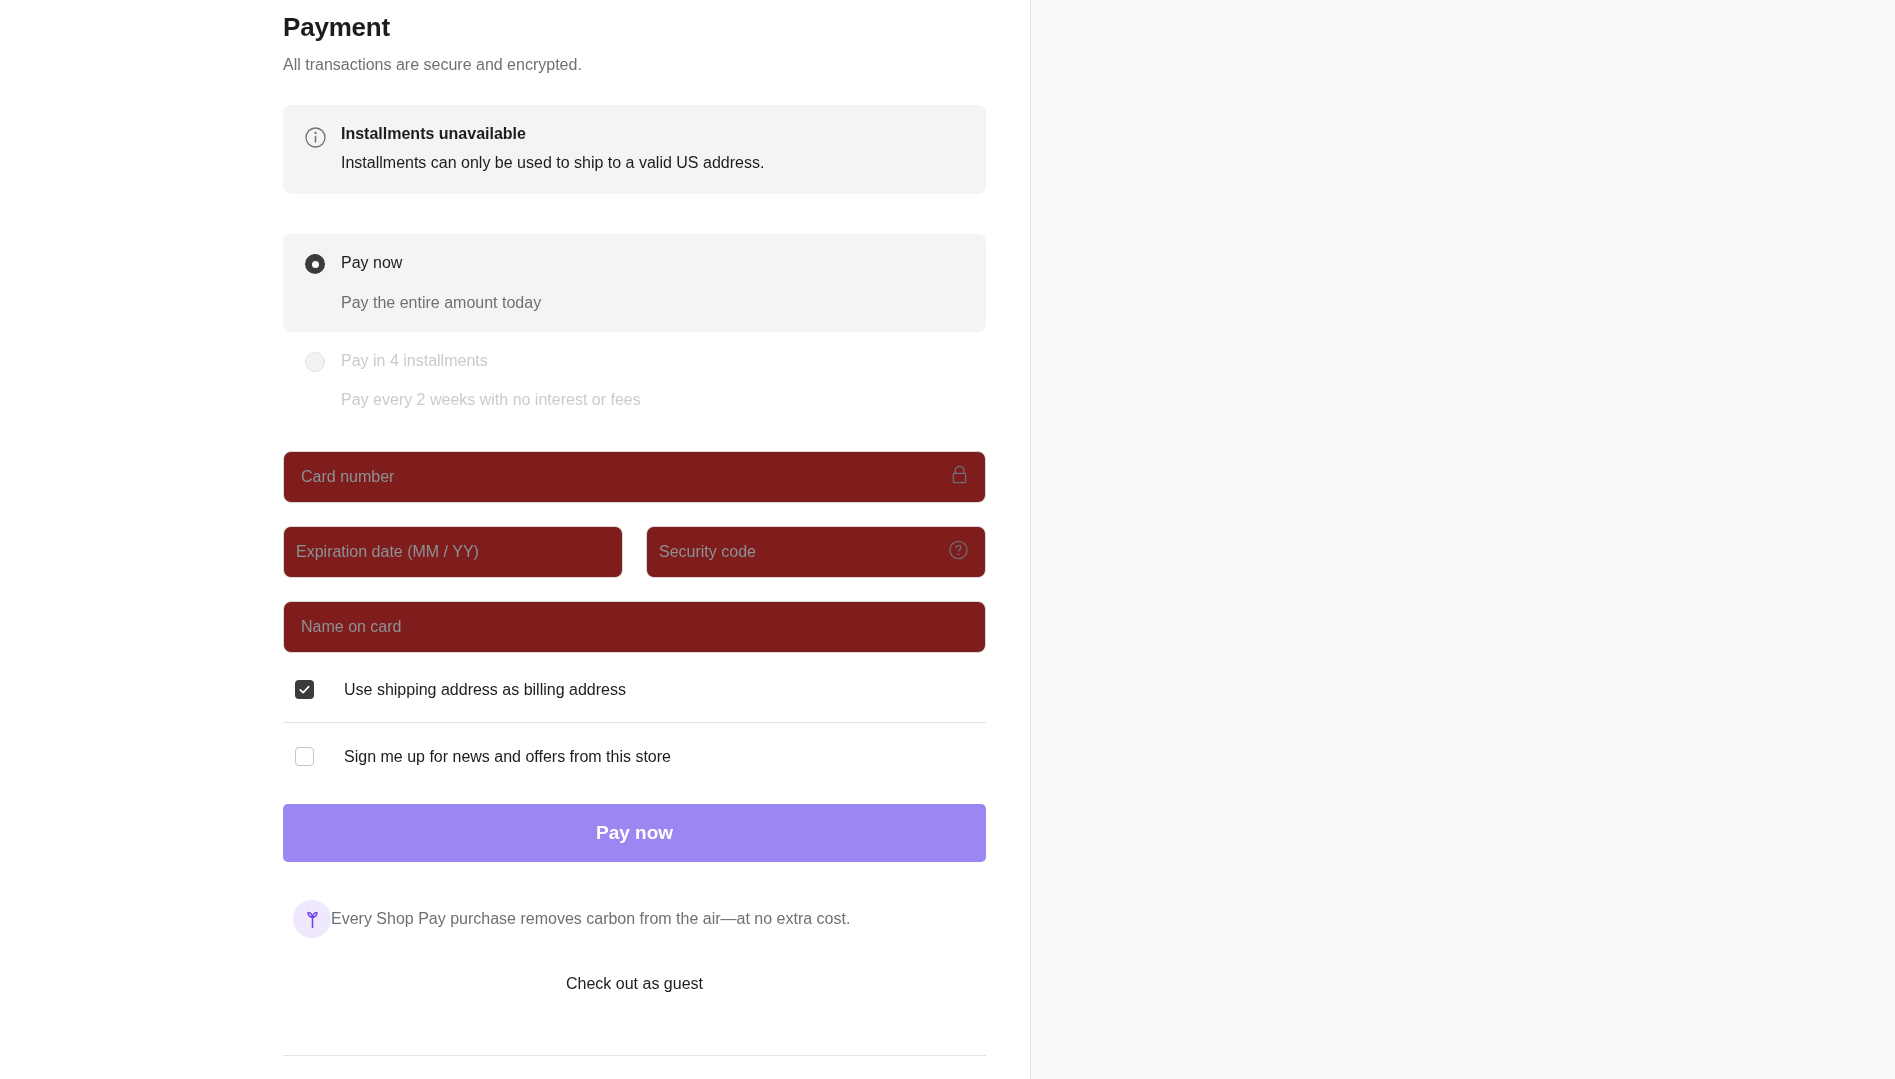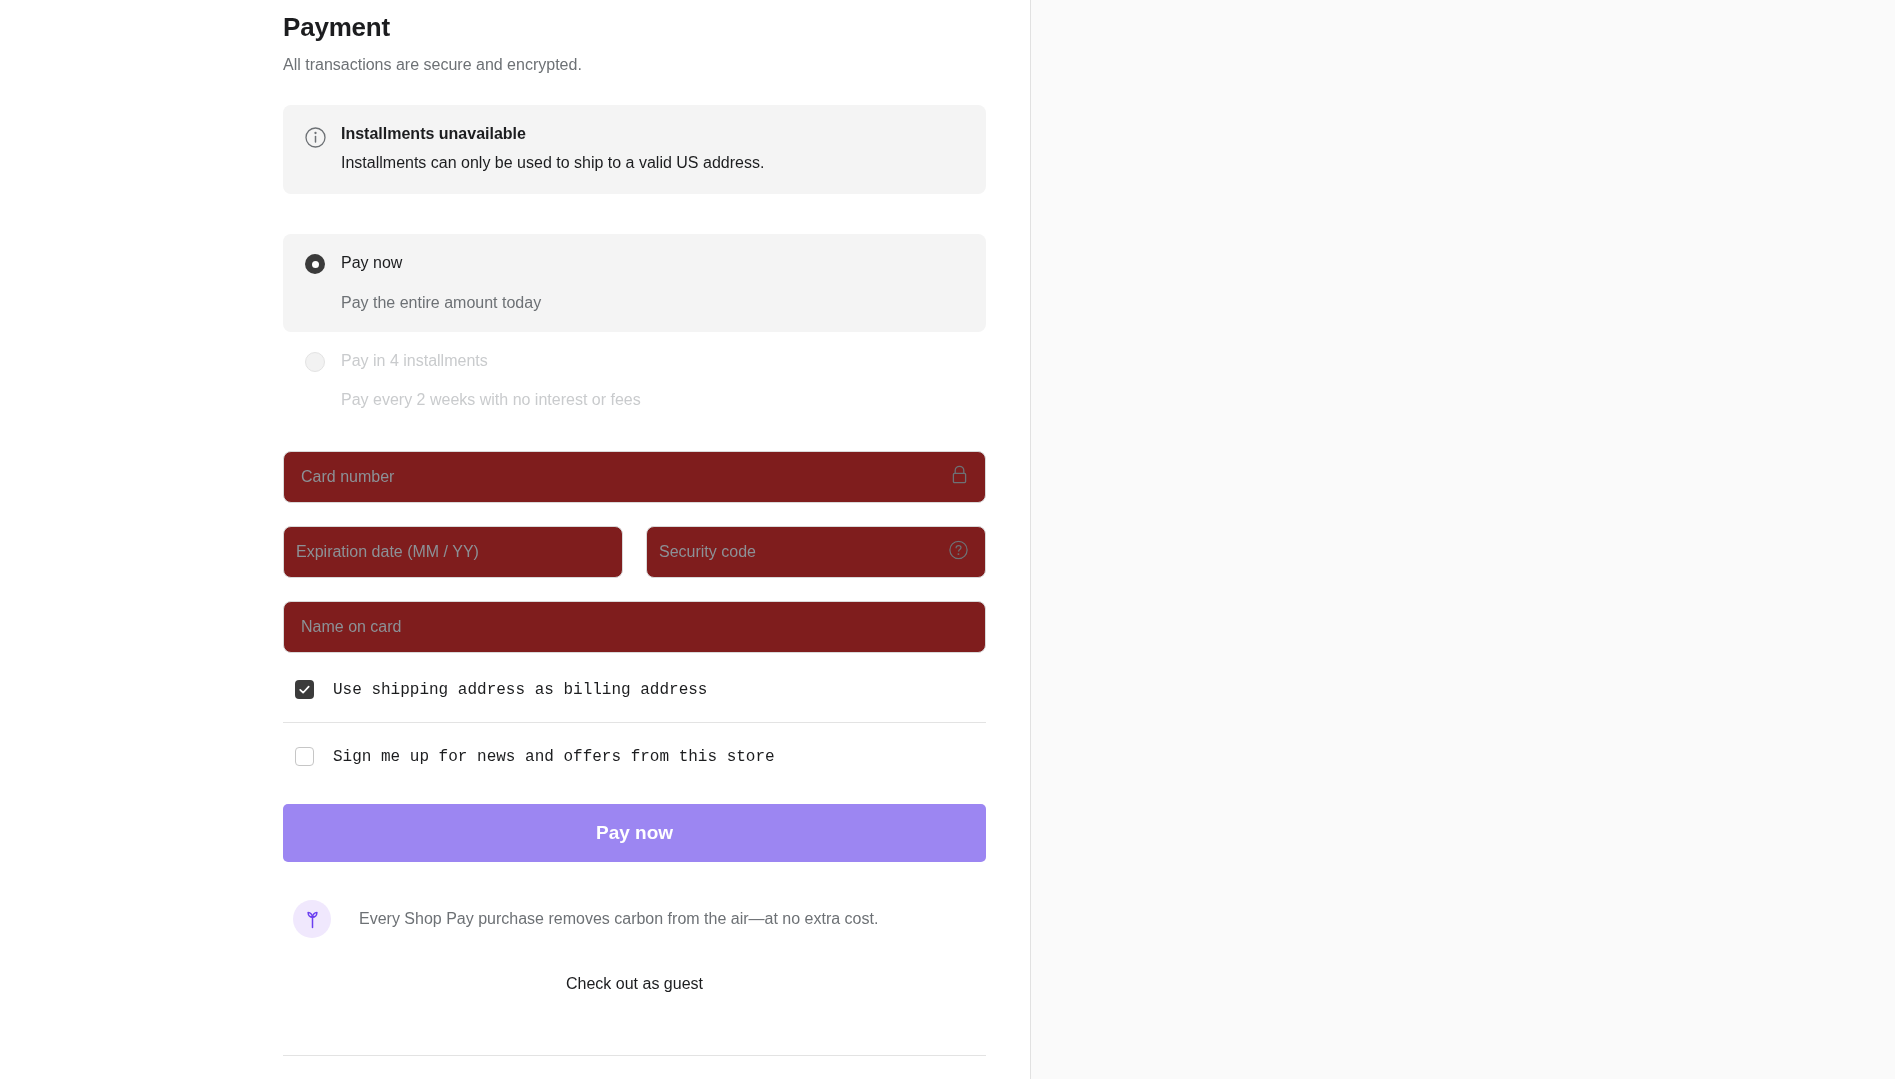--- a/index.html
+++ b/index.html
@@ -71,41 +71,41 @@
     display: flex; align-items: center;
     padding: 0 17px;
     margin-bottom: 23px;
   }
   .field .ph { font-size: 16px; color: #8c9196; }
   .field .field-icon { position: absolute; right: 17px; top: 50%; transform: translateY(-50%); }
   .field-row { display: flex; gap: 23px; }
   .field-row .field { flex: 1; margin-bottom: 23px; padding-left: 12px; }
 
   
-  .check-row { display: flex; align-items: center; gap: 19px; padding: 4px 0 0 12px; font-family: Liberation Mono, monospace; }
+  .check-row { display: flex; align-items: center; gap: 30px; padding: 4px 0 0 12px; }
   .check-row.second { padding-top: 0; }
   .cbox {
     width: 19px; height: 19px; border-radius: 4px; flex: 0 0 auto;
     display: flex; align-items: center; justify-content: center;
   }
   .cbox.on { background: #3b3b3b; }
   .cbox.off { background: #fff; border: 1px solid #c6c6c6; }
   .check-label { font-size: 16px; color: #1c1d1f; }
   .divider { height: 1px; background: #e3e3e3; margin: 23px 0 24px 0; }
 
   
   .paybtn {
     margin-top: 38px;
     height: 58px; border-radius: 5px;
     background: #9c86f2;
     display: flex; align-items: center; justify-content: center;
     color: #ffffff; font-size: 19px; font-weight: bold;
     cursor: pointer;
   }
-  .carbon-row { display: flex; align-items: center; gap: 28px; margin-top: 38px; padding-left: 10px; }
+  .carbon-row { display: flex; align-items: center; gap: 0; margin-top: 38px; padding-left: 10px; }
   .carbon-badge {
     width: 38px; height: 38px; border-radius: 50%;
     background: #f0e8fd; display: flex; align-items: center; justify-content: center;
     flex: 0 0 auto;
   }
   .carbon-text { font-size: 16px; color: #6d7175; }
   .guest { text-align: center; font-size: 16px; color: #1c1d1f; margin-top: 37px; }
 
   .footer-sep { height: 1px; background: #e3e3e3; margin-top: 62px; }
   .footer-links { display: flex; gap: 26px; margin-top: 22px; }

